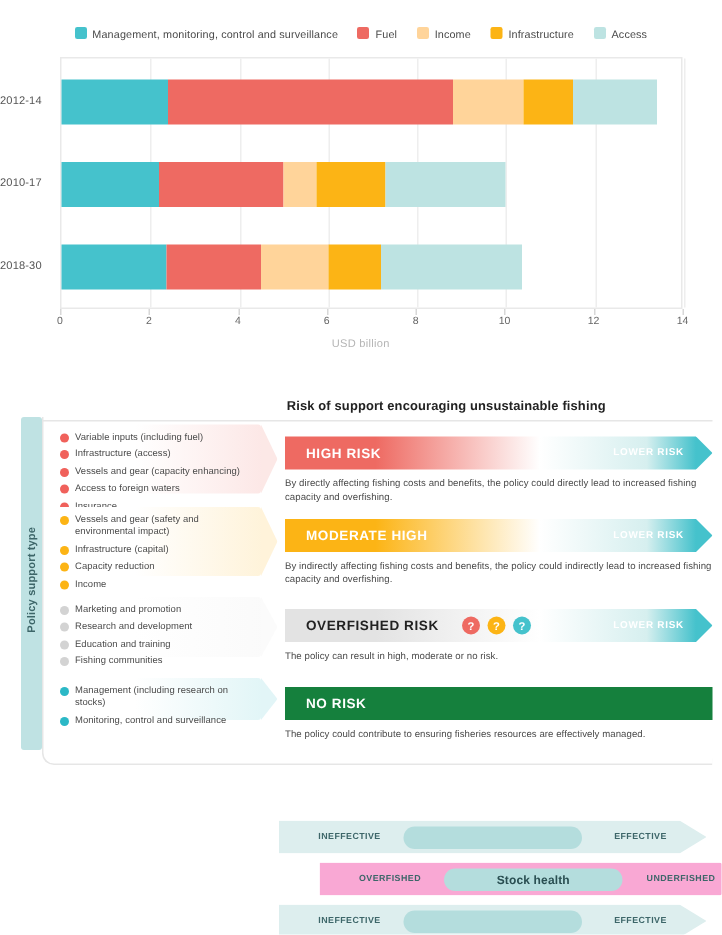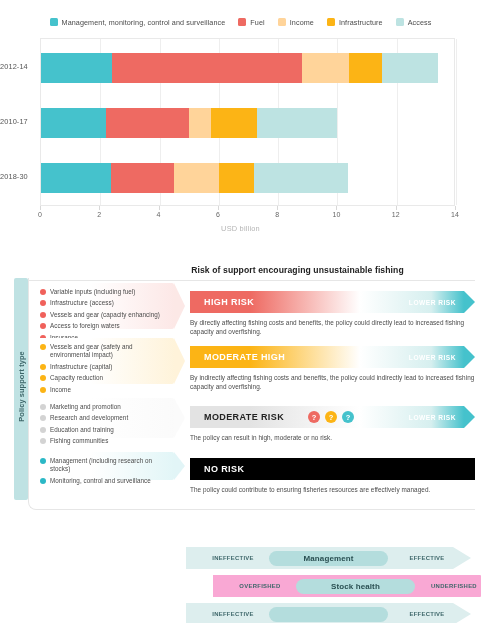--- a/index.html
+++ b/index.html
@@ -320,21 +320,21 @@
             <span class="support-text">Education and training</span>
           </div>
           <div class="support-item">
             <span class="support-dot" style="background: rgb(211, 211, 211);"></span>
             <span class="support-text">Fishing communities</span>
           </div>
         </div>
         <div class="support-arrow" style="left: 140px; top: 0px; height: 40px; background: rgba(227, 227, 227, 0.157);"></div>
         <div class="risk-bar" style="top: 8px;">
           <div class="risk-bar-body" style="background: linear-gradient(to right, rgb(227, 227, 227) 0%, rgb(227, 227, 227) 22%, rgb(255, 255, 255) 62%, rgb(214, 239, 239) 88%, rgb(69, 194, 204) 100%);">
-            <div class="risk-label" style="color: rgb(34, 34, 34);">MODERATE RISK</div>
+            <div class="risk-label" style="color: rgb(34, 34, 34);">OVERFISHED RISK</div>
             <div class="qmarks">
               <div class="qmark" style="background: rgb(238, 106, 98);">?</div>
               <div class="qmark" style="background: rgb(252, 180, 21);">?</div>
               <div class="qmark" style="background: rgb(69, 194, 204);">?</div>
             </div>
             <div class="lower-risk-label">LOWER RISK</div>
           </div>
           <div class="risk-bar-tip" style="background: rgb(69, 194, 204);"></div>
         </div>
         <div class="risk-desc" style="top: 35px; width: 285px;">The policy can result in high, moderate or no risk.</div>
@@ -345,34 +345,33 @@
             <span class="support-dot" style="background: rgb(43, 184, 198);"></span>
             <span class="support-text">Management (including research on stocks)</span>
           </div>
           <div class="support-item">
             <span class="support-dot" style="background: rgb(43, 184, 198);"></span>
             <span class="support-text">Monitoring, control and surveillance</span>
           </div>
         </div>
         <div class="support-arrow" style="left: 140px; top: 0px; height: 28px; background: rgba(69, 194, 204, 0.157);"></div>
         <div class="risk-bar" style="top: 6px;">
-          <div class="risk-bar-body" style="background: #000000; width: 285px;">
+          <div class="risk-bar-body" style="background: #15803d; width: 285px;">
             <div class="risk-label" style="color: rgb(255, 255, 255);">NO RISK</div>
           </div>
         </div>
         <div class="risk-desc" style="top: 33px; width: 285px;">The policy could contribute to ensuring fisheries resources are effectively managed.</div>
       </div>
     </div>
 </div>
 
 <div id="context-section">
     <div class="ctx-arrow" style="top: 42px; background: rgb(221, 238, 238);">
       <div class="ctx-left">INEFFECTIVE</div>
       <div class="ctx-pill"></div>
-      <div class="ctx-pill-label">Management</div>
       <div class="ctx-right">EFFECTIVE</div>
     </div>
     <div class="ctx-arrow" style="top: 70px; background: #f9a8d4; margin-left: 27px;">
       <div class="ctx-left">OVERFISHED</div>
       <div class="ctx-pill"></div>
       <div class="ctx-pill-label">Stock health</div>
       <div class="ctx-right">UNDERFISHED</div>
     </div>
     <div class="ctx-arrow" style="top: 98px; background: rgb(221, 238, 238);">
       <div class="ctx-left">INEFFECTIVE</div>

